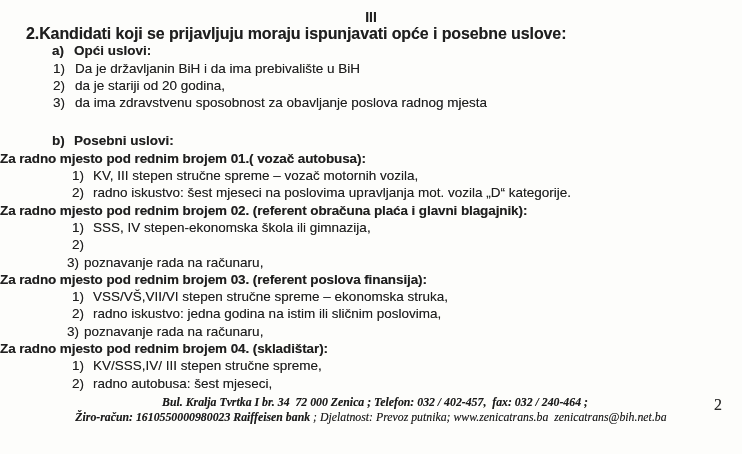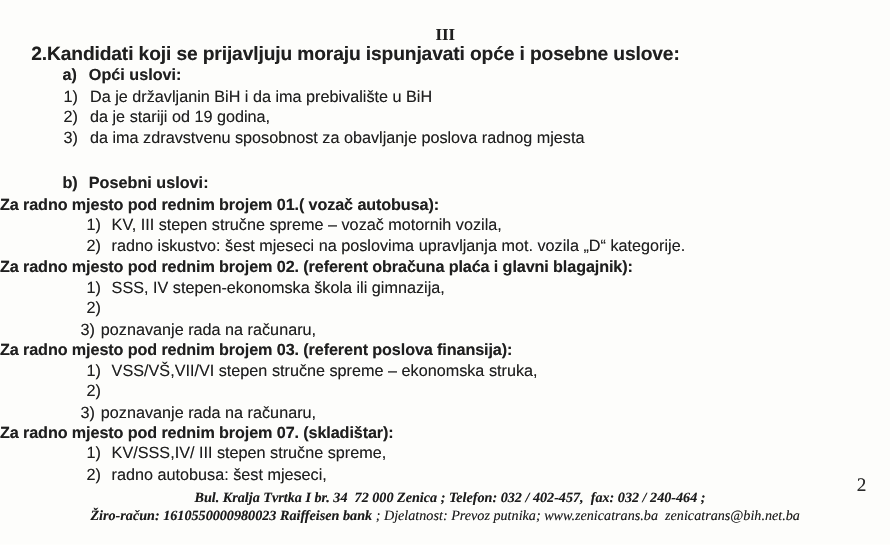--- a/index.html
+++ b/index.html
@@ -14,24 +14,23 @@
     background: #fdfdfb;
     font-family: "Liberation Sans", sans-serif;
     font-size: 13.5px;
     color: #1f1f1f;
     text-shadow: 0 0 0.5px rgba(45,45,45,.55);
   }
   .line { line-height: 17.3px; white-space: pre-wrap; }
   .marker {
     text-align: center;
     font-weight: 700;
-    padding-top: 22px;
+    padding-top: 10px;
     line-height: 15px;
     font-size: 14px;
-    font-family: Liberation Serif, serif;
   }
   .main-heading {
     font-weight: 700;
     margin-left: 26px;
     font-size: 16px;
     letter-spacing: -0.1px;
   }
   .cond-label { margin-left: 52px; font-weight: 700; display: flex; }
   .cond-label .num { width: 22px; flex: 0 0 auto; }
   .gen-item { margin-left: 53px; display: flex; }
@@ -84,21 +83,21 @@
     <span class="num">a)</span>
     <span class="txt">Opći uslovi:</span>
   </div>
 
   <div class="line gen-item">
     <span class="num">1)</span>
     <span class="txt">Da je državljanin BiH i da ima prebivalište u BiH</span>
   </div>
   <div class="line gen-item">
     <span class="num">2)</span>
-    <span class="txt">da je stariji od 19 godina,</span>
+    <span class="txt">da je stariji od 20 godina,</span>
   </div>
   <div class="line gen-item">
     <span class="num">3)</span>
     <span class="txt">da ima zdravstvenu sposobnost za obavljanje poslova radnog mjesta</span>
   </div>
 
   <div class="gap"></div>
 
   <div class="line cond-label">
     <span class="num">b)</span>
@@ -128,27 +127,28 @@
     <span class="txt">poznavanje rada na računaru,</span>
   </div>
 
   <div class="line job-heading">Za radno mjesto pod rednim brojem 03. (referent poslova finansija):</div>
   <div class="line job-item">
     <span class="num">1)</span>
     <span class="txt">VSS/VŠ,VII/VI stepen stručne spreme – ekonomska struka,</span>
   </div>
   <div class="line job-item">
     <span class="num">2)</span>
+    <span class="txt">radno iskustvo: jedna godina na istim ili sličnim poslovima,</span>
   </div>
   <div class="line job-item shift">
     <span class="num">3)</span>
     <span class="txt">poznavanje rada na računaru,</span>
   </div>
 
-  <div class="line job-heading">Za radno mjesto pod rednim brojem 07. (skladištar):</div>
+  <div class="line job-heading">Za radno mjesto pod rednim brojem 04. (skladištar):</div>
   <div class="line job-item">
     <span class="num">1)</span>
     <span class="txt">KV/SSS,IV/ III stepen stručne spreme,</span>
   </div>
   <div class="line job-item">
     <span class="num">2)</span>
     <span class="txt">radno autobusa: šest mjeseci,</span>
   </div>
 
   <div class="footer">

